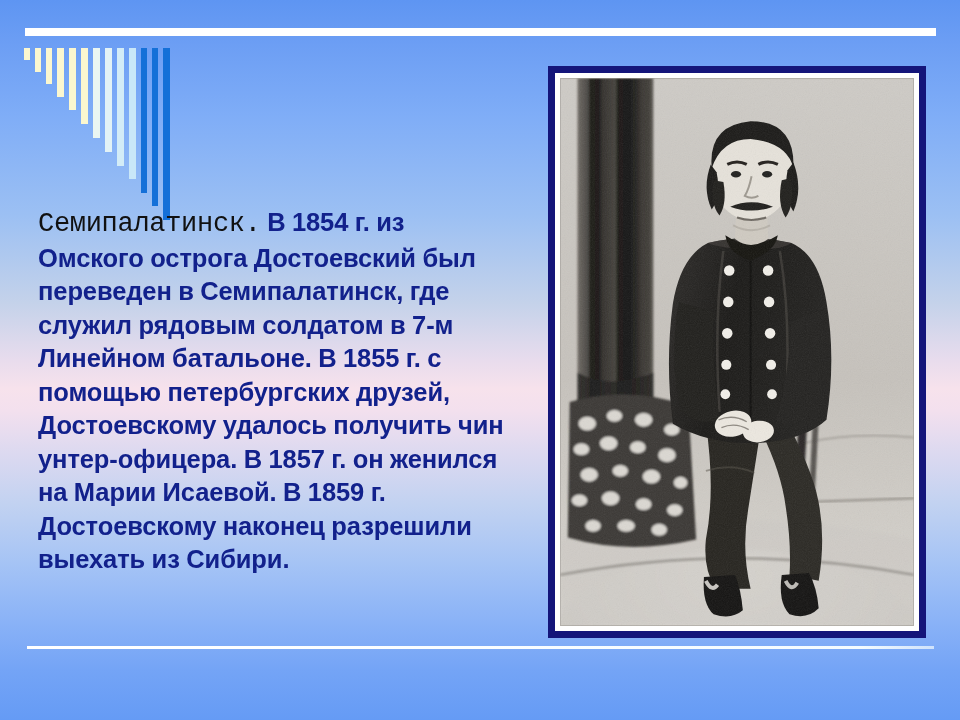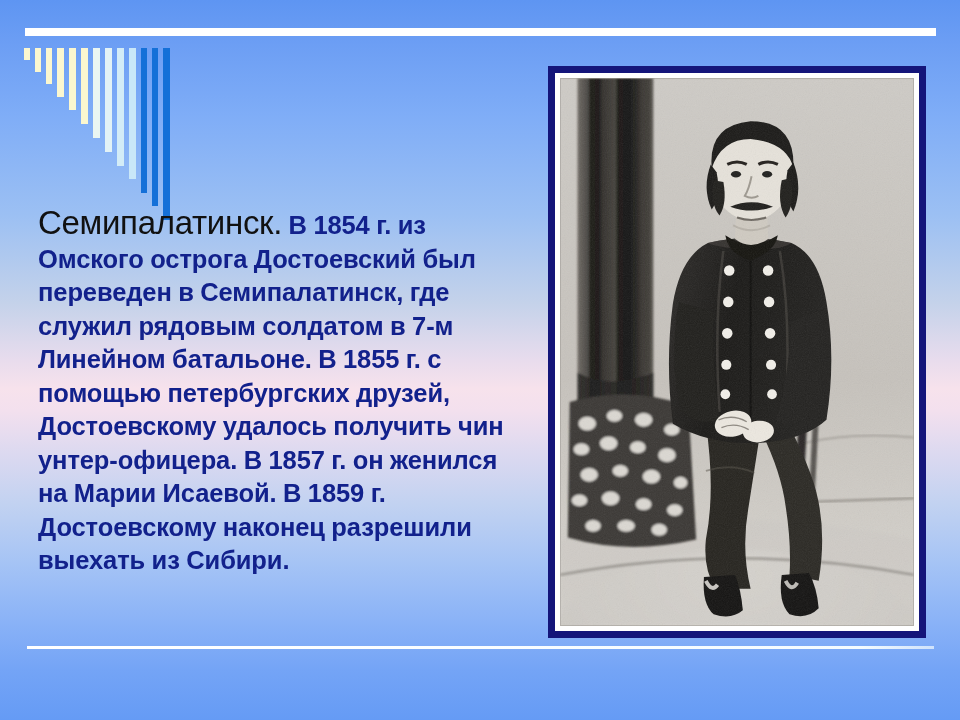--- a/index.html
+++ b/index.html
@@ -41,22 +41,22 @@
   
   #body-text{
     position:absolute;left:38px;top:206px;width:470px;
     font-size:25.5px;line-height:33.5px;
     font-weight:bold;color:#12218c;
     letter-spacing:-0.1px;
     word-spacing:-0.5px;
   }
   #lead{
     color:#111111;font-weight:normal;
-    font-family:Liberation Sans, sans-serif;
-    font-size:33px;letter-spacing:-0.3px;
+    font-family:Liberation Mono, monospace;
+    font-size:27px;letter-spacing:-0.3px;
   }
   
   #photo-frame{
     position:absolute;left:548px;top:66px;width:378px;height:572px;
     border:7px solid #14157a;
     background:#ffffff;
     box-sizing:border-box;
     padding:5px;
   }
   #photo{

